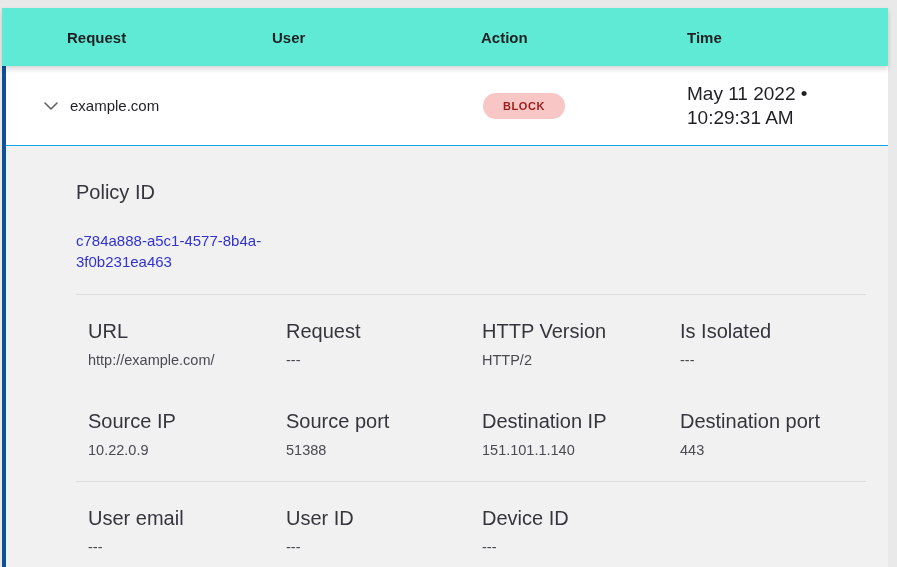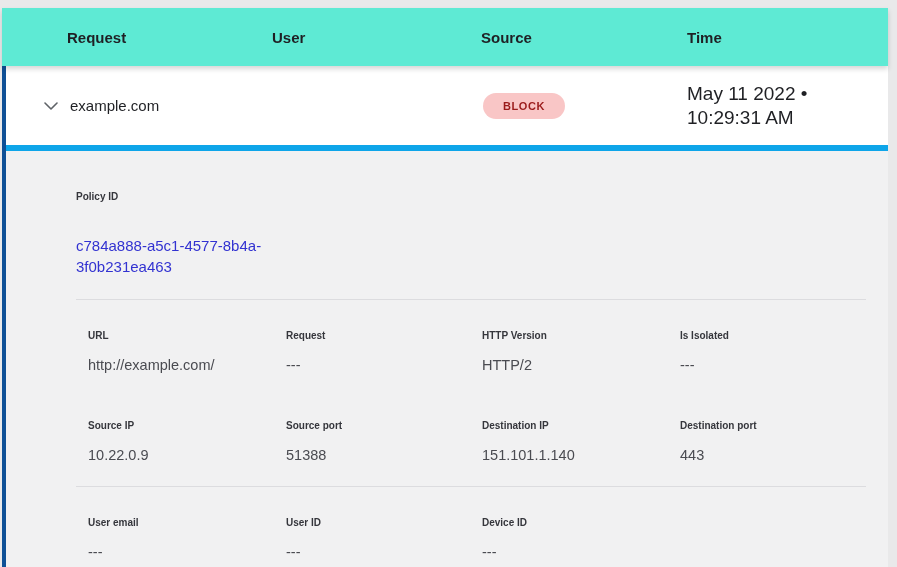--- a/index.html
+++ b/index.html
@@ -26,21 +26,21 @@
 
   
   .expand-wrap{border-left:4px solid var(--accent);}
 
   .row{
     background:#fff;
     display:grid;
     grid-template-columns:266px 209px 206px 1fr;
     align-items:center;
     height:79px;
-    border-bottom:6px solid #0ea5e9;
+    border-bottom:1px solid #0ea5e9;
     cursor:pointer;
   }
   .req-cell{display:flex;align-items:center;gap:12px;padding-left:38px;}
   .chev{display:inline-flex;width:14px;height:8px;flex:none;}
   .req-text{font-size:15px;color:#1f2024;}
   .email-cell{font-size:15px;color:#1f2024;}
   .action-cell{padding-left:2px;}
   .badge{
     display:inline-block;
     background:var(--badge_bg);
@@ -49,21 +49,21 @@
     padding:7px 20px;border-radius:999px;
   }
   .time-cell{font-size:19px;line-height:24px;color:#1f2024;max-width:196px;}
 
   
   .panel{
     background:#f1f1f2;
     padding:36px 22px 120px 70px;
     min-height:420px;
   }
-  .label{font-size:10px;font-weight:700;color:#35363c;line-height:20px;}
+  .label{font-size:20px;font-weight:400;color:#35363c;line-height:20px;}
   .value{font-size:14.5px;color:#4a4b51;margin-top:10px;line-height:18px;}
   .policy-link{
     display:block;
     color:var(--link);
     font-size:15px;line-height:21px;
     max-width:206px;
     margin-top:28px;
     text-decoration:none;
     overflow-wrap:anywhere;
     cursor:pointer;
@@ -78,21 +78,21 @@
   .detail-grid.spaced{margin-top:42px;}
 </style>
 </head>
 <body>
 
 <div class="card">
 
   <div class="thead">
     <div class="th">Request</div>
     <div class="th">User</div>
-    <div class="th">Source</div>
+    <div class="th">Action</div>
     <div class="th">Time</div>
   </div>
 
   <div class="expand-wrap">
 
     <div class="row">
       <div class="req-cell">
         <span class="chev">
           <svg width="14" height="8" viewBox="0 0 14 8">
             <path d="M1 1 L7 7 L13 1" fill="none" stroke="#5f6368" stroke-width="1.6" stroke-linecap="round" stroke-linejoin="round"></path>

